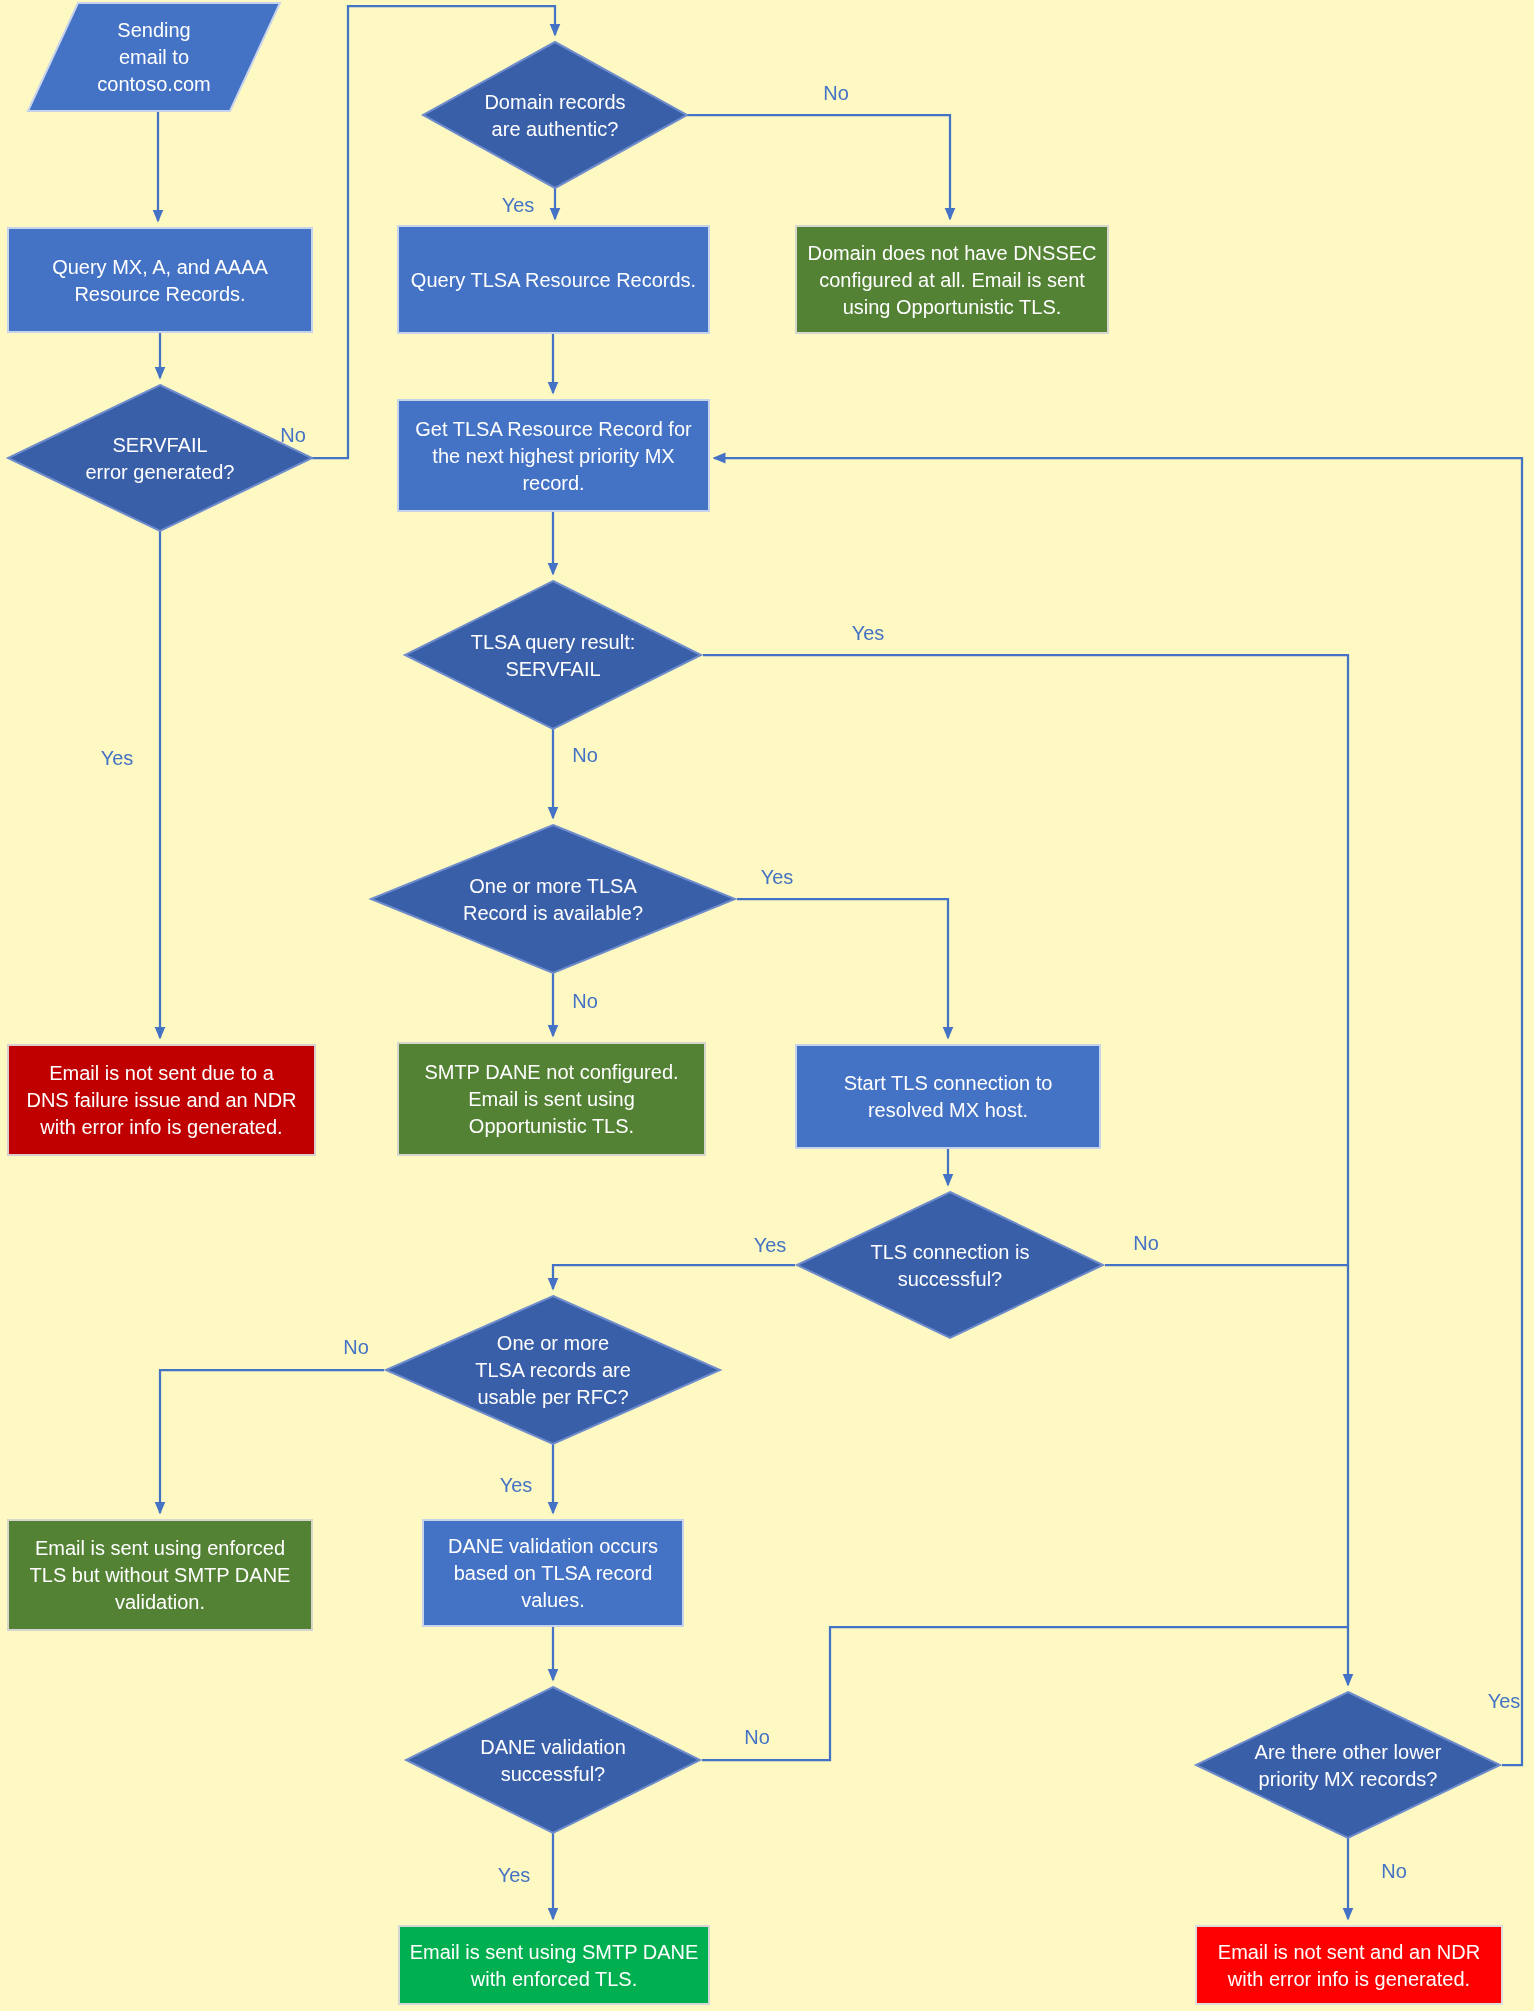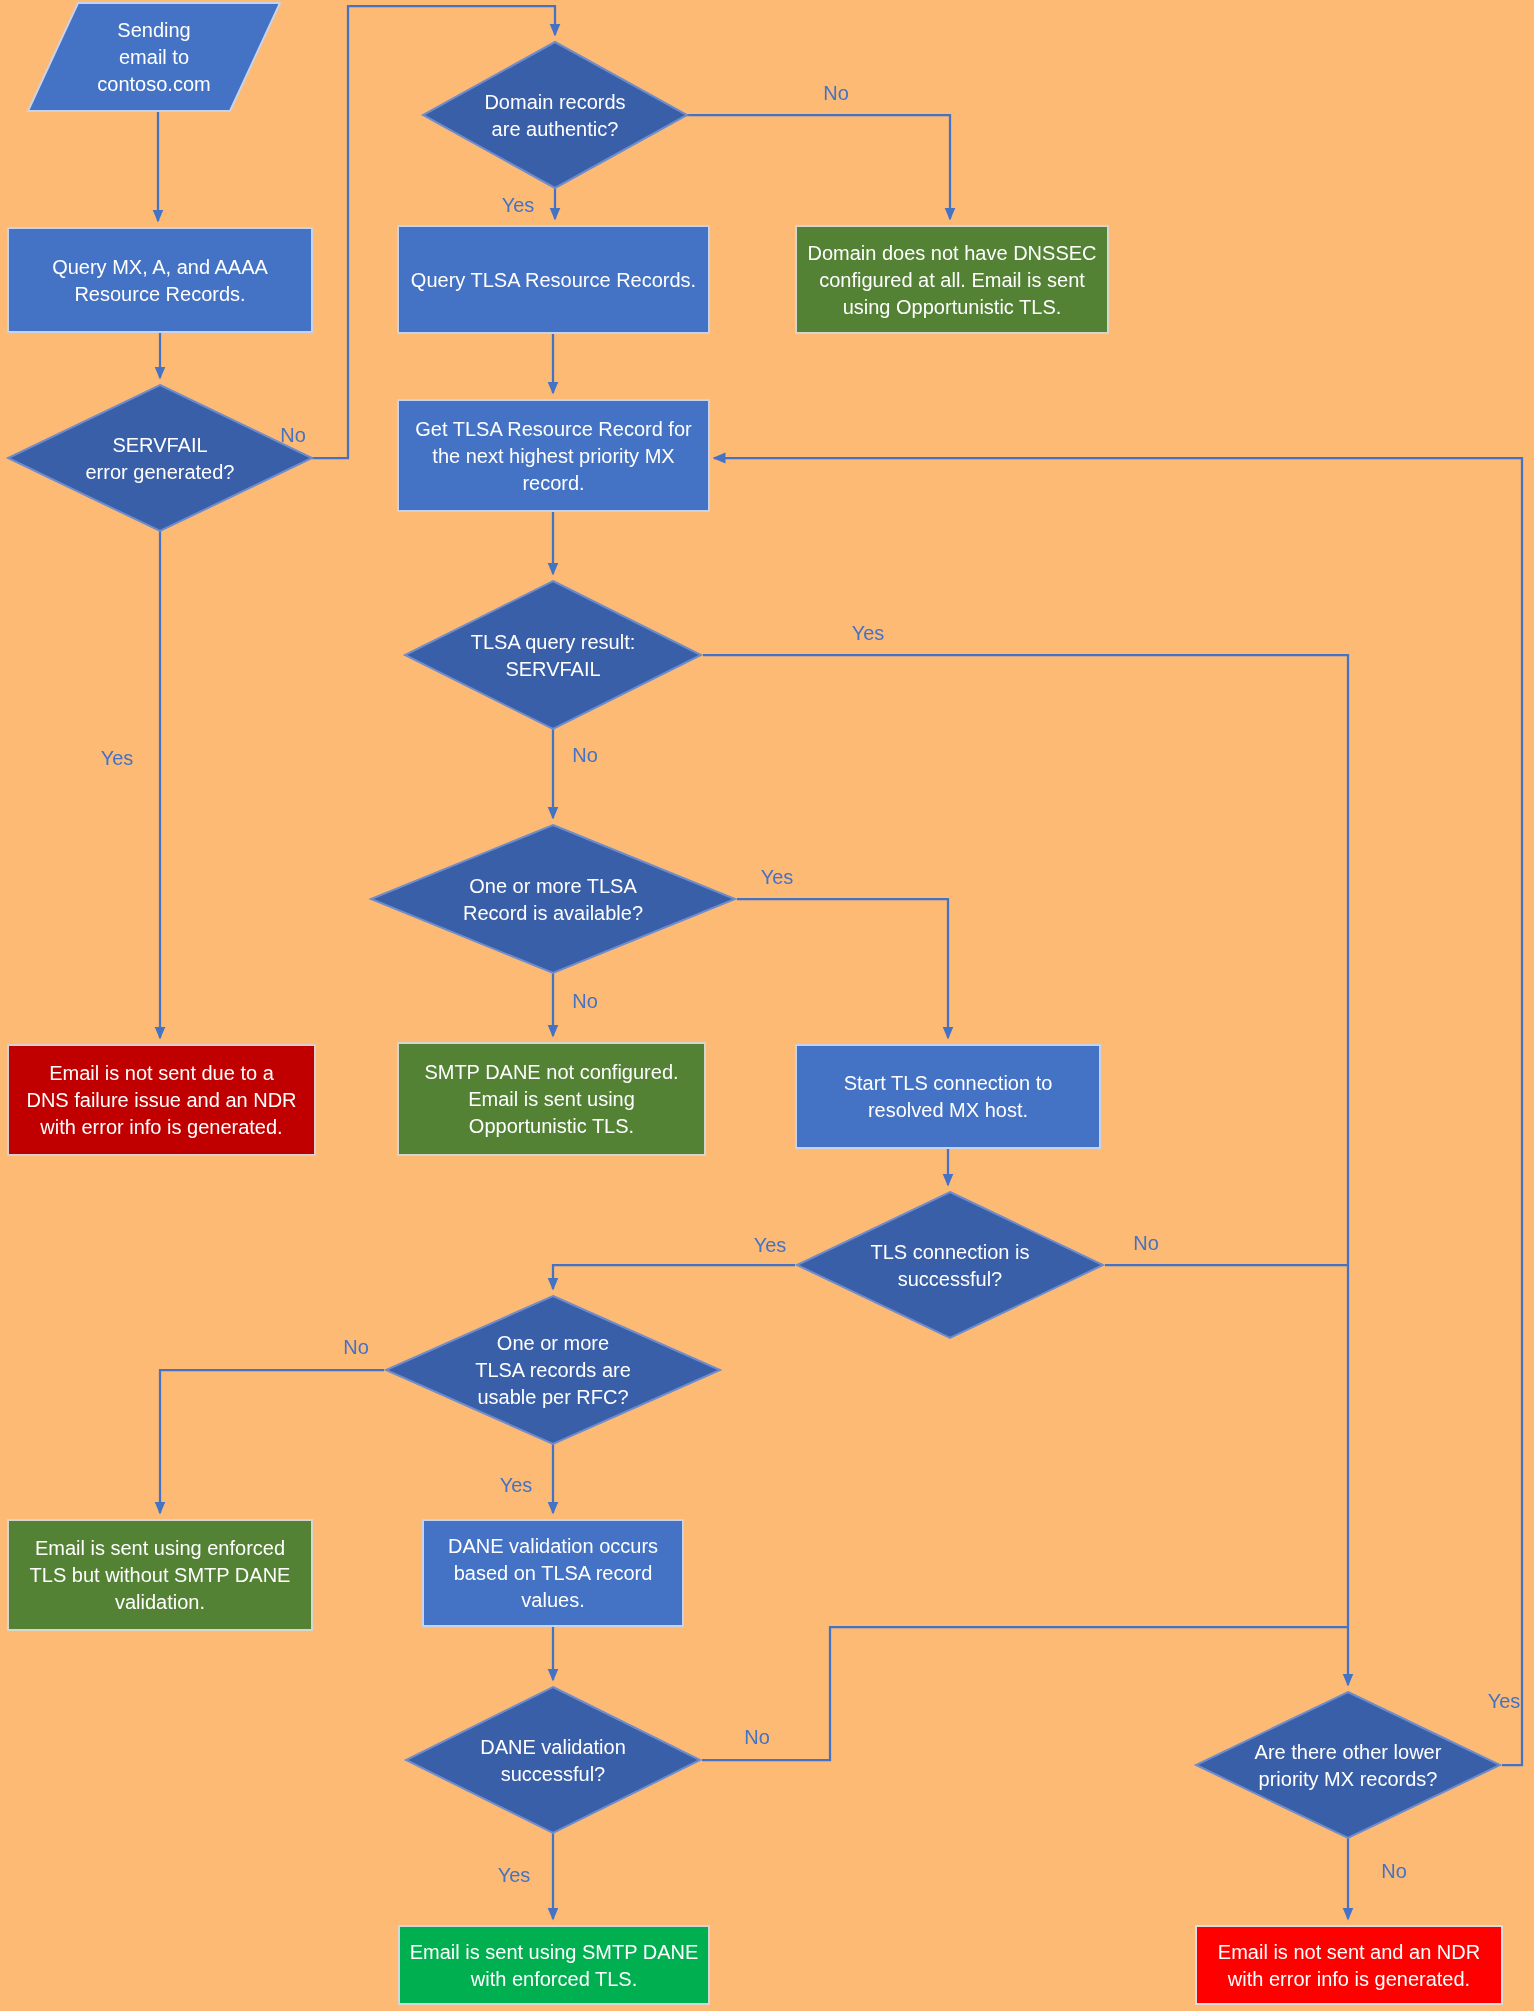--- a/index.html
+++ b/index.html
@@ -1,20 +1,20 @@
 <!DOCTYPE html>
 <html><head>
 <meta charset="utf-8">
 <style>
   html, body { margin: 0; padding: 0; background: #ffffff; }
   .page {
     position: relative;
     width: 1534px;
     height: 2011px;
-    background: #fdba74;
+    background: #fef9c3;
     overflow: hidden;
   }
   svg { display: block; width: 1534px; height: 2011px; }
   text {
     font-family: "Liberation Sans", sans-serif;
   }
   .node-text {
     fill: #ffffff;
     font-size: 20px;
   }

